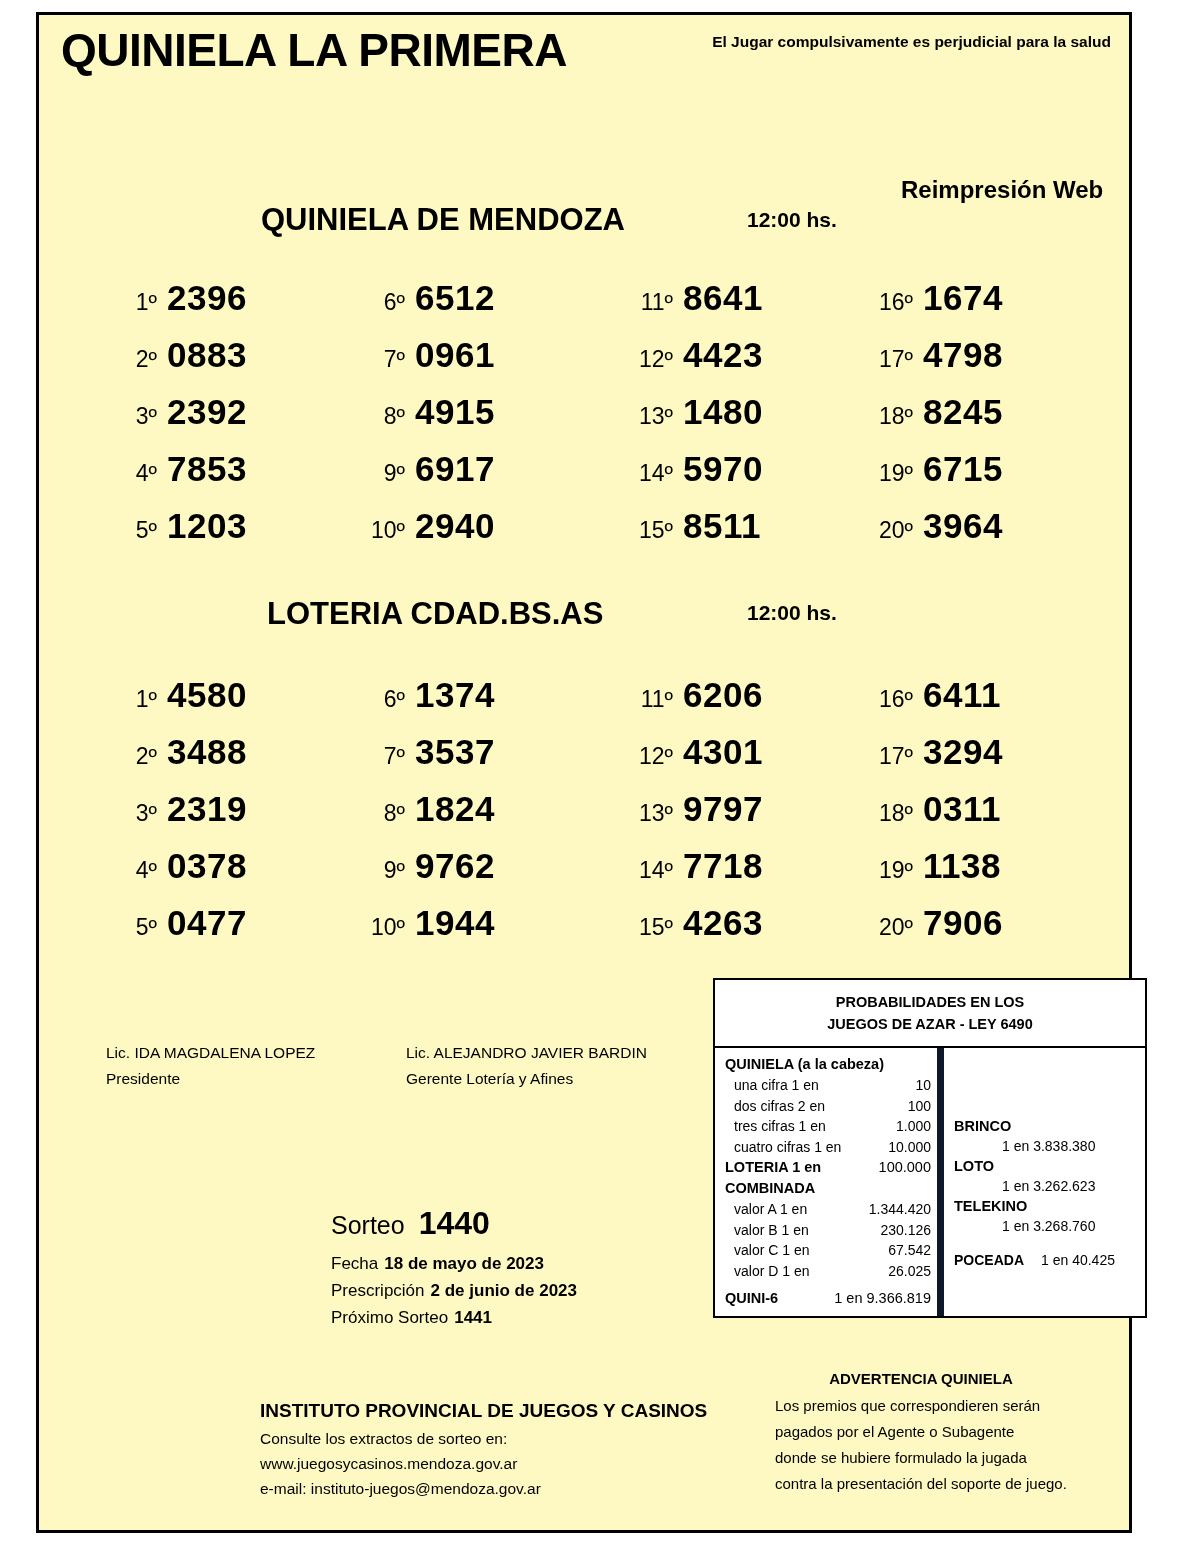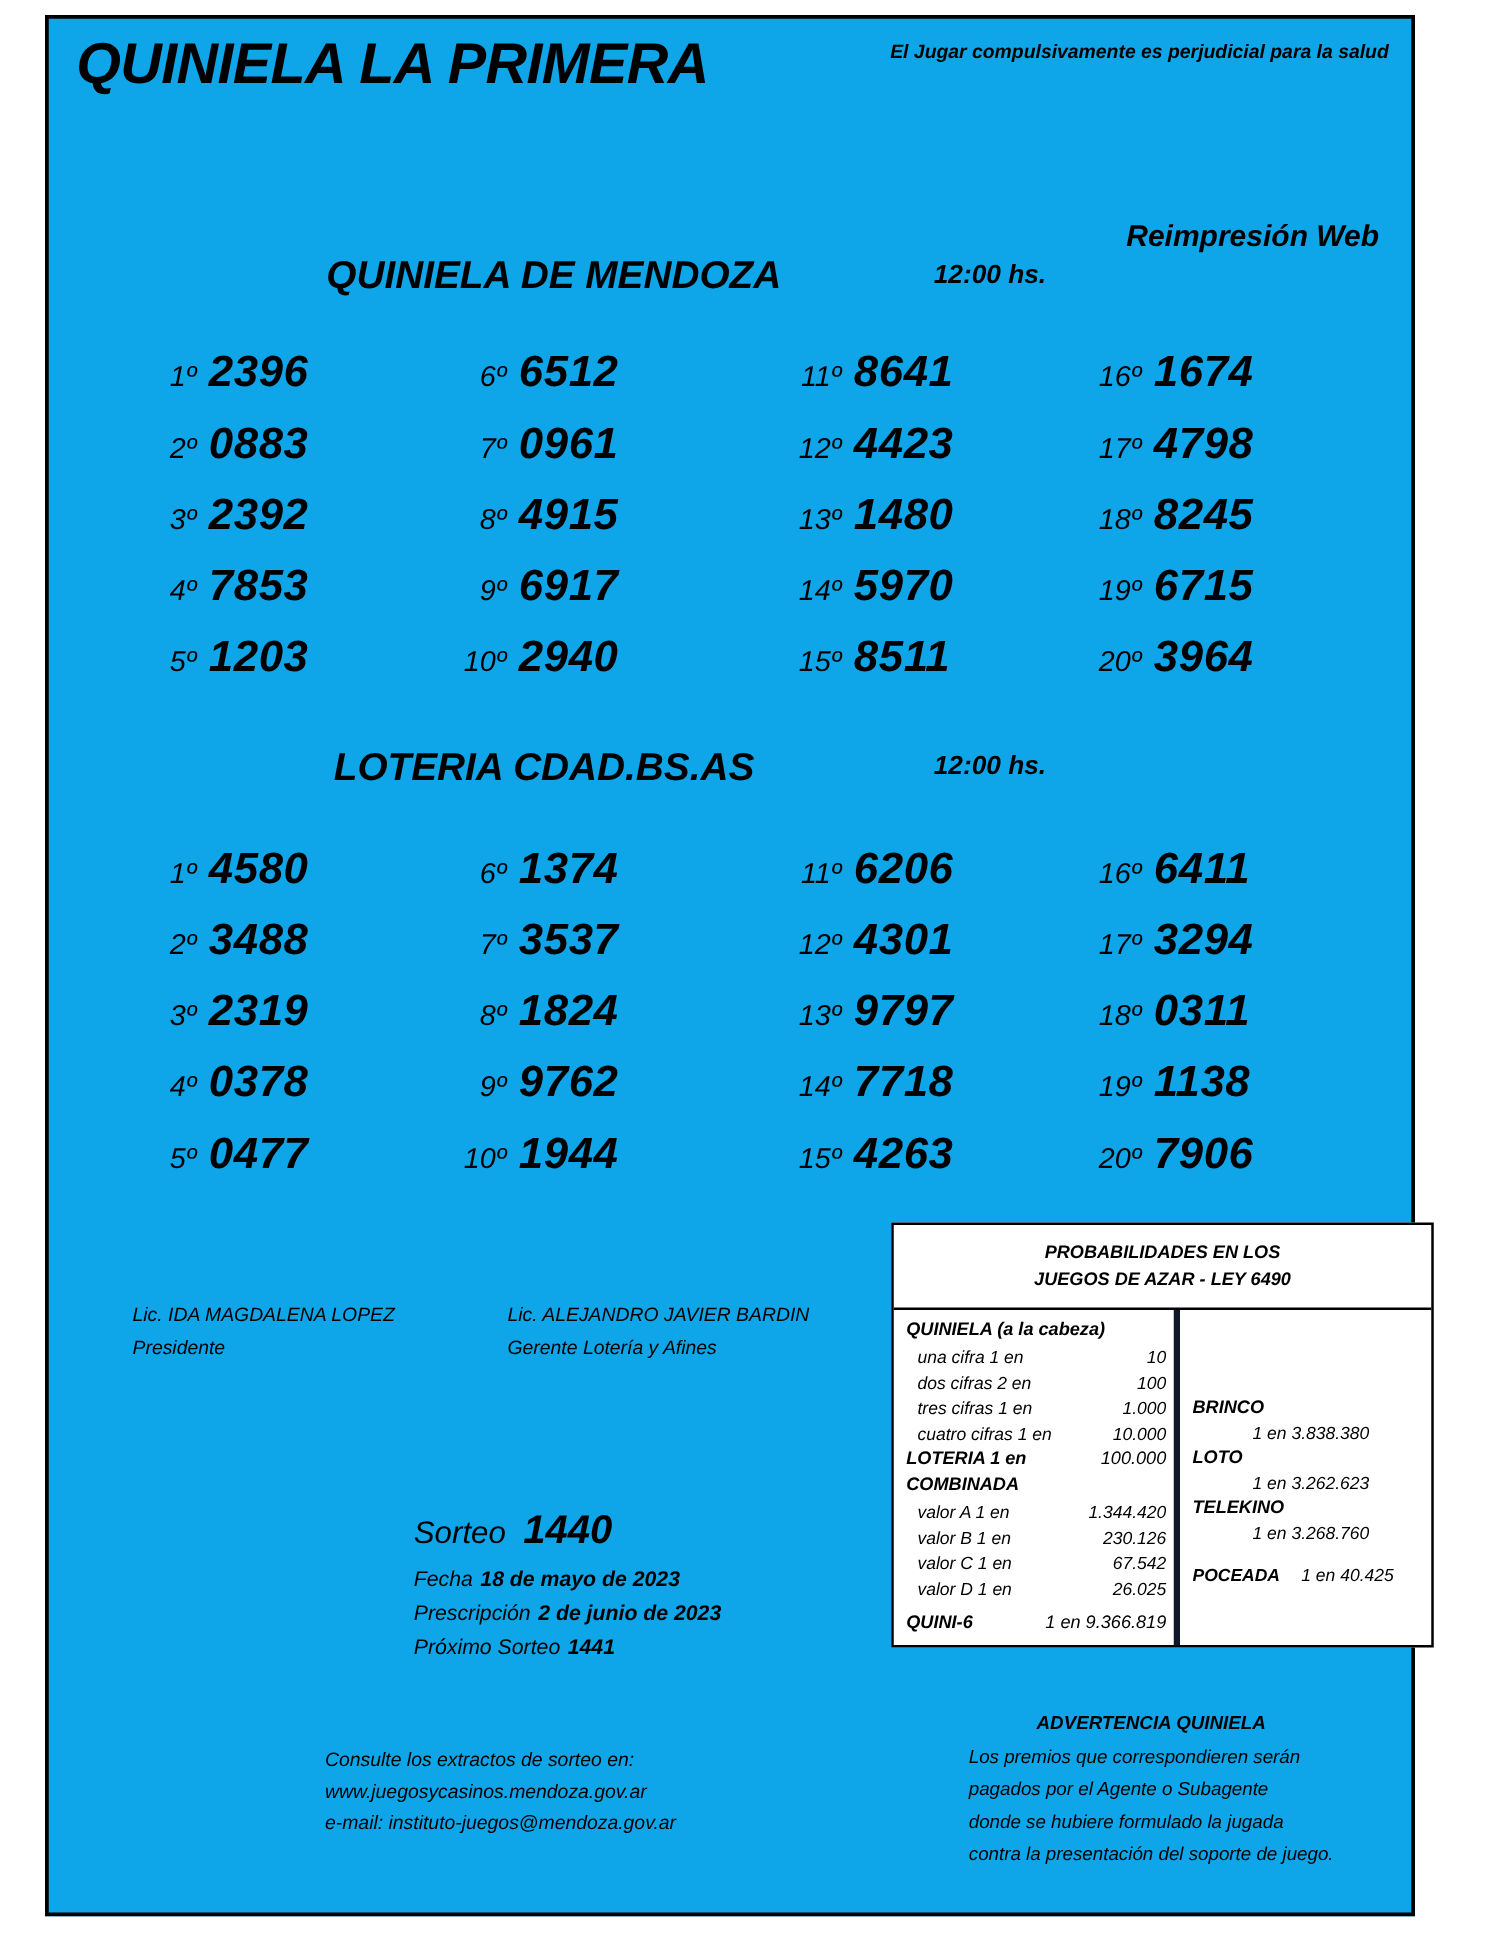--- a/index.html
+++ b/index.html
@@ -17,22 +17,21 @@
   }
 
   #page {
     position: absolute;
     left: 36px;
     top: 12px;
     width: 1096px;
     height: 1521px;
     border: 3px solid #000;
     box-sizing: border-box;
-    background: #0ea5e9;
-    font-style: italic;
+    background: #fef9c3;
   }
 
   
   .hdr {
     position: absolute;
     left: 0; top: 0;
     width: 100%;
     height: 72px;
   }
   .brand {
@@ -152,21 +151,21 @@
     line-height: 22px;
     padding: 11px 4px 11px;
   }
   #prob .pbody {
     display: flex;
     align-items: stretch;
   }
   #prob .pleft {
     width: 229px;
     flex: 0 0 229px;
-    border-right: 5px solid #0f172a;
+    border-right: 7px solid #0f172a;
     padding: 6px 6px 7px 10px;
     box-sizing: border-box;
   }
   #prob .pright {
     flex: 1 1 auto;
     padding: 6px 6px 7px 10px;
     box-sizing: border-box;
     position: relative;
   }
   .pl-head {
@@ -555,19 +554,20 @@
 
   <div class="advert" style="left:736px; top:1351px;">
     <span class="atitle">ADVERTENCIA QUINIELA</span>
     <div>Los premios que correspondieren serán</div>
     <div>pagados por el Agente o Subagente</div>
     <div>donde se hubiere formulado la jugada</div>
     <div>contra la presentación del soporte de juego.</div>
   </div>
 
   <div class="inst" style="left:221px; top:1381px;">
+    <span class="ititle">INSTITUTO PROVINCIAL DE JUEGOS Y CASINOS</span>
     <div>Consulte los extractos de sorteo en:</div>
     <div>www.juegosycasinos.mendoza.gov.ar</div>
     <div>e-mail:  instituto-juegos@mendoza.gov.ar</div>
   </div>
 
 
 </div>
 
 </body></html>

